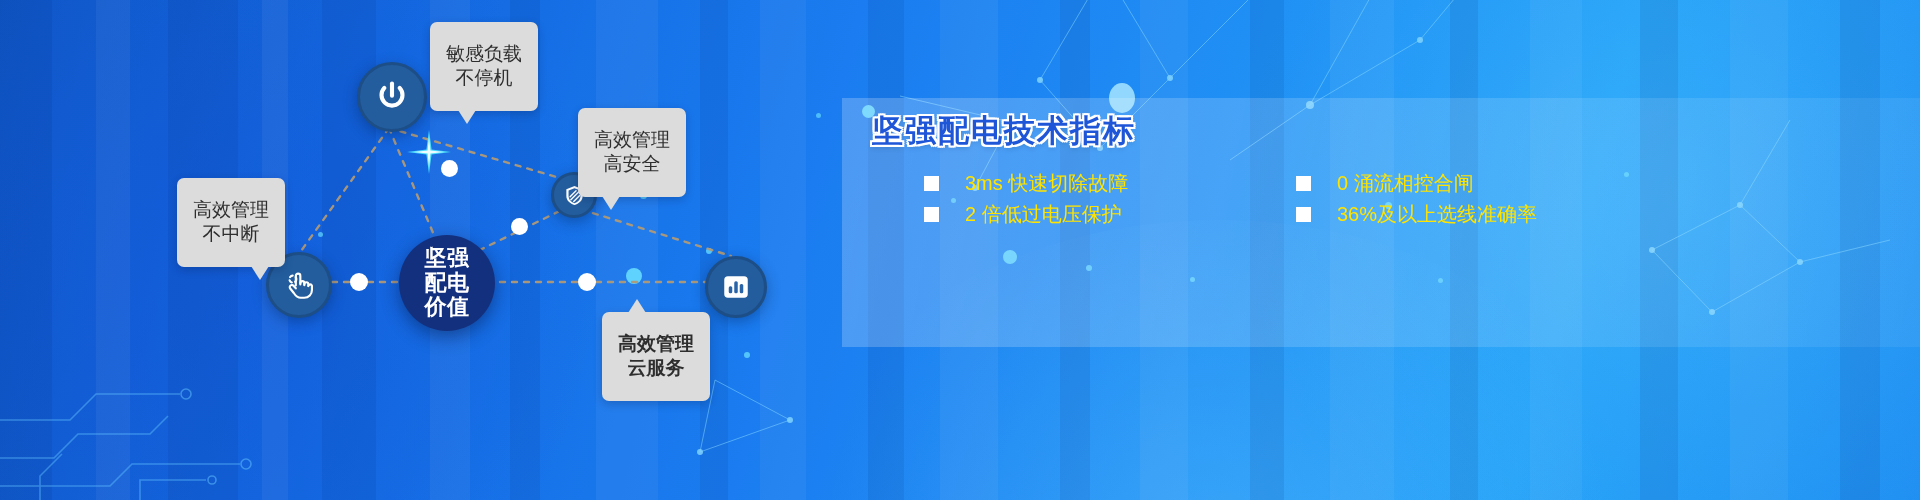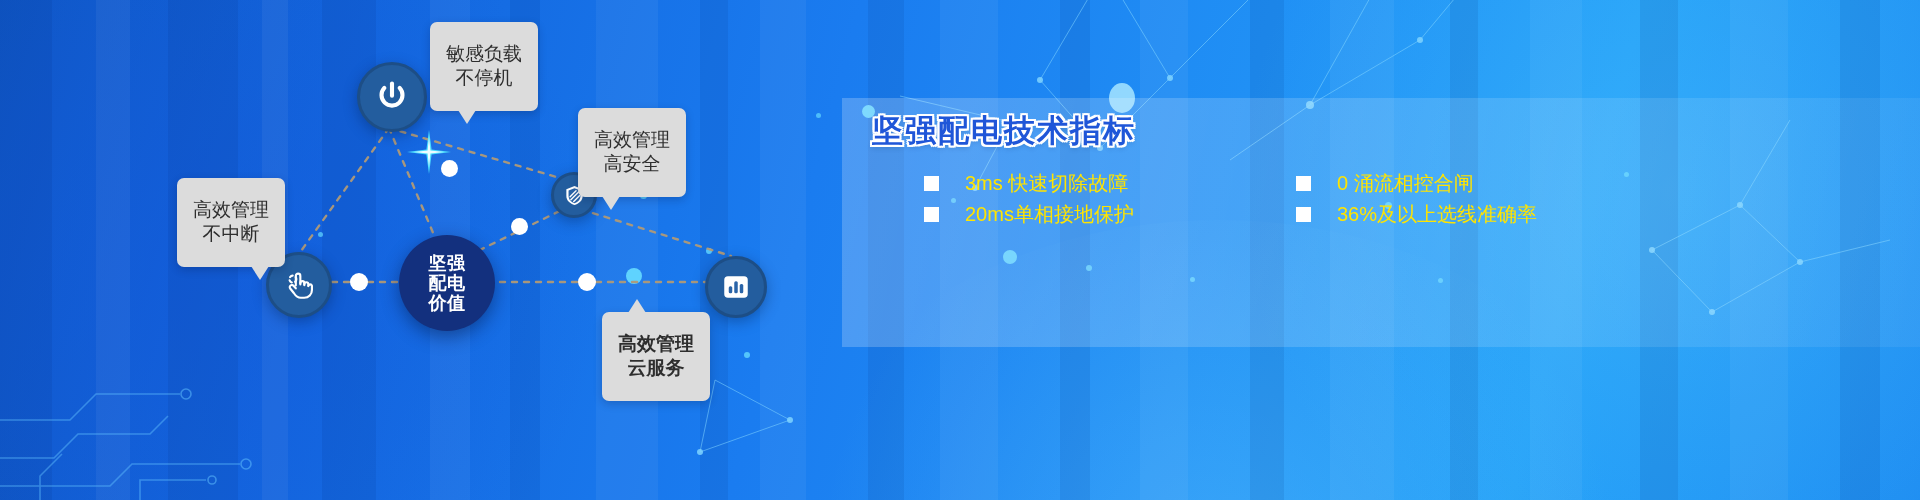--- a/index.html
+++ b/index.html
@@ -30,21 +30,21 @@
   .diagram{position:absolute;left:0;top:0;width:860px;height:500px;}
   svg.diagram-lines{position:absolute;left:0;top:0;width:860px;height:500px;}
 
   .node{position:absolute;border-radius:50%;background:#235d9e;
     border:3px solid #1d4e86;display:flex;align-items:center;justify-content:center;
     box-shadow:0 4px 14px rgba(0,25,70,.35);}
   .node svg{display:block;}
 
   .center-node{position:absolute;width:96px;height:96px;border-radius:50%;
     background:#13307e;display:flex;flex-direction:column;align-items:center;justify-content:center;
-    color:#fff;font-weight:bold;font-size:18px;line-height:1.12;letter-spacing:.5px;
+    color:#fff;font-weight:bold;font-size:22px;line-height:1.12;letter-spacing:.5px;
     box-shadow:0 6px 18px rgba(0,18,60,.45);}
 
   .callout{position:absolute;background:#dcdcdc;border-radius:7px;color:#2e2e2e;
     font-size:19px;line-height:1.28;text-align:center;padding:20px 16px;font-weight:500;
     box-shadow:0 3px 9px rgba(0,20,60,.22);}
   .callout .tail{position:absolute;width:0;height:0;border-left:9px solid transparent;
     border-right:9px solid transparent;border-top:14px solid #dcdcdc;}
 
   .sparkle{position:absolute;}
 
@@ -268,21 +268,21 @@
       <div class="bullet">
         <span class="sq"></span>
         <span class="txt">3ms 快速切除故障</span>
       </div>
       <div class="bullet">
         <span class="sq"></span>
         <span class="txt">0 涌流相控合闸</span>
       </div>
       <div class="bullet">
         <span class="sq"></span>
-        <span class="txt">20ms单相接地保护</span>
+        <span class="txt">2 倍低过电压保护</span>
       </div>
       <div class="bullet">
         <span class="sq"></span>
         <span class="txt">36%及以上选线准确率</span>
       </div>
     </div>
   </div>
 
 </div>
 

